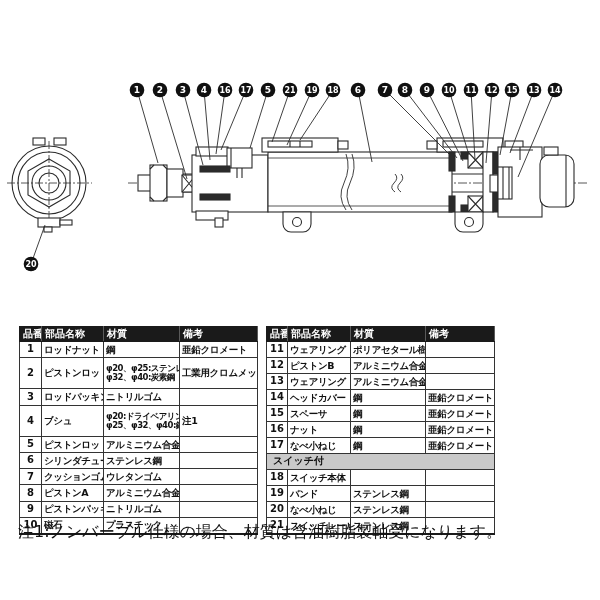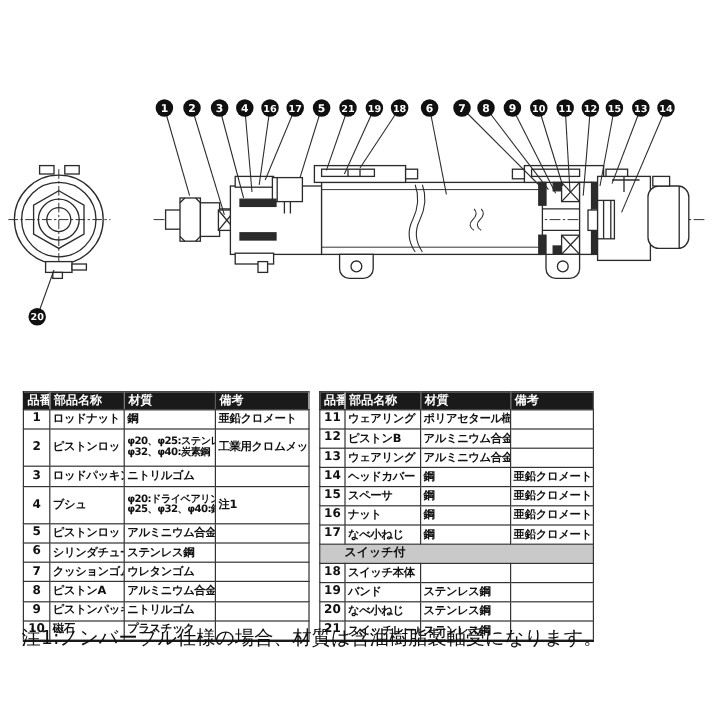--- a/index.html
+++ b/index.html
@@ -35,21 +35,21 @@
   td {
     border:1px solid #333; height:15px; padding:0 2px; line-height:1.05;
     vertical-align:middle; overflow:hidden; white-space:nowrap; background:#fff;
   }
   tr.tall td { height:30px; }
   td.no { text-align:center; padding:0 1px; }
   td.name { font-size:9.5px; letter-spacing:-0.4px; }
   td.mat  { font-size:9.5px; letter-spacing:-0.4px; }
   td.note { font-size:9.5px; letter-spacing:-0.3px; }
   td.small { font-size:8.5px; letter-spacing:-0.5px; }
-  td.section { background:#c9c9c9; text-align:left; padding-left:20px; font-size:10px; }
+  td.section { background:#c9c9c9; text-align:left; padding-left:6px; font-size:10px; }
 </style>
 </head>
 <body>
 
 <div class="page">
 
   <div class="diagram-wrap">
     <svg width="600" height="250" viewBox="0 0 600 250">
       <g stroke="#2b2b2b" stroke-width="1.1" fill="none">
 

